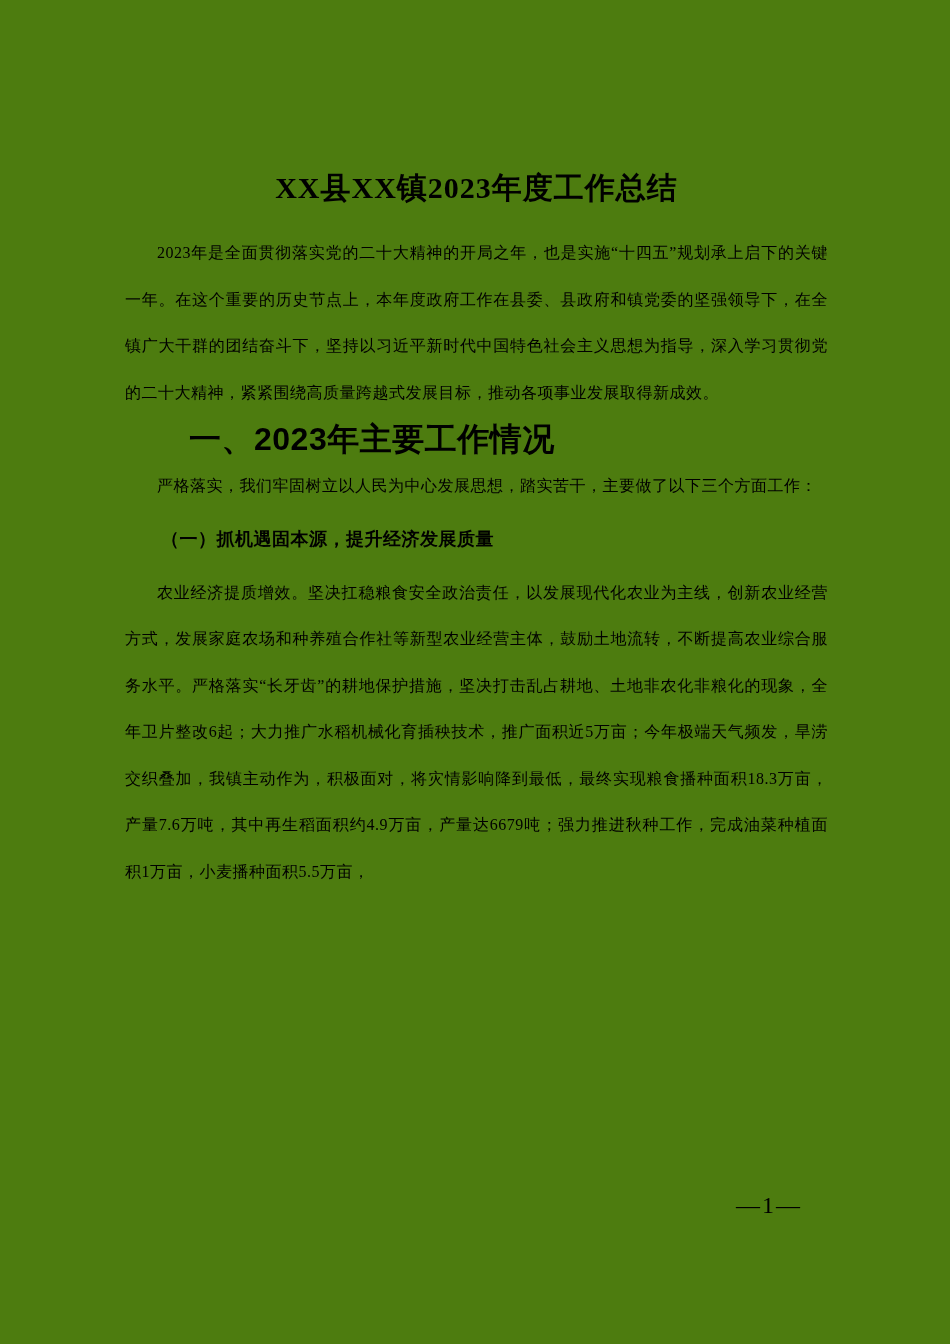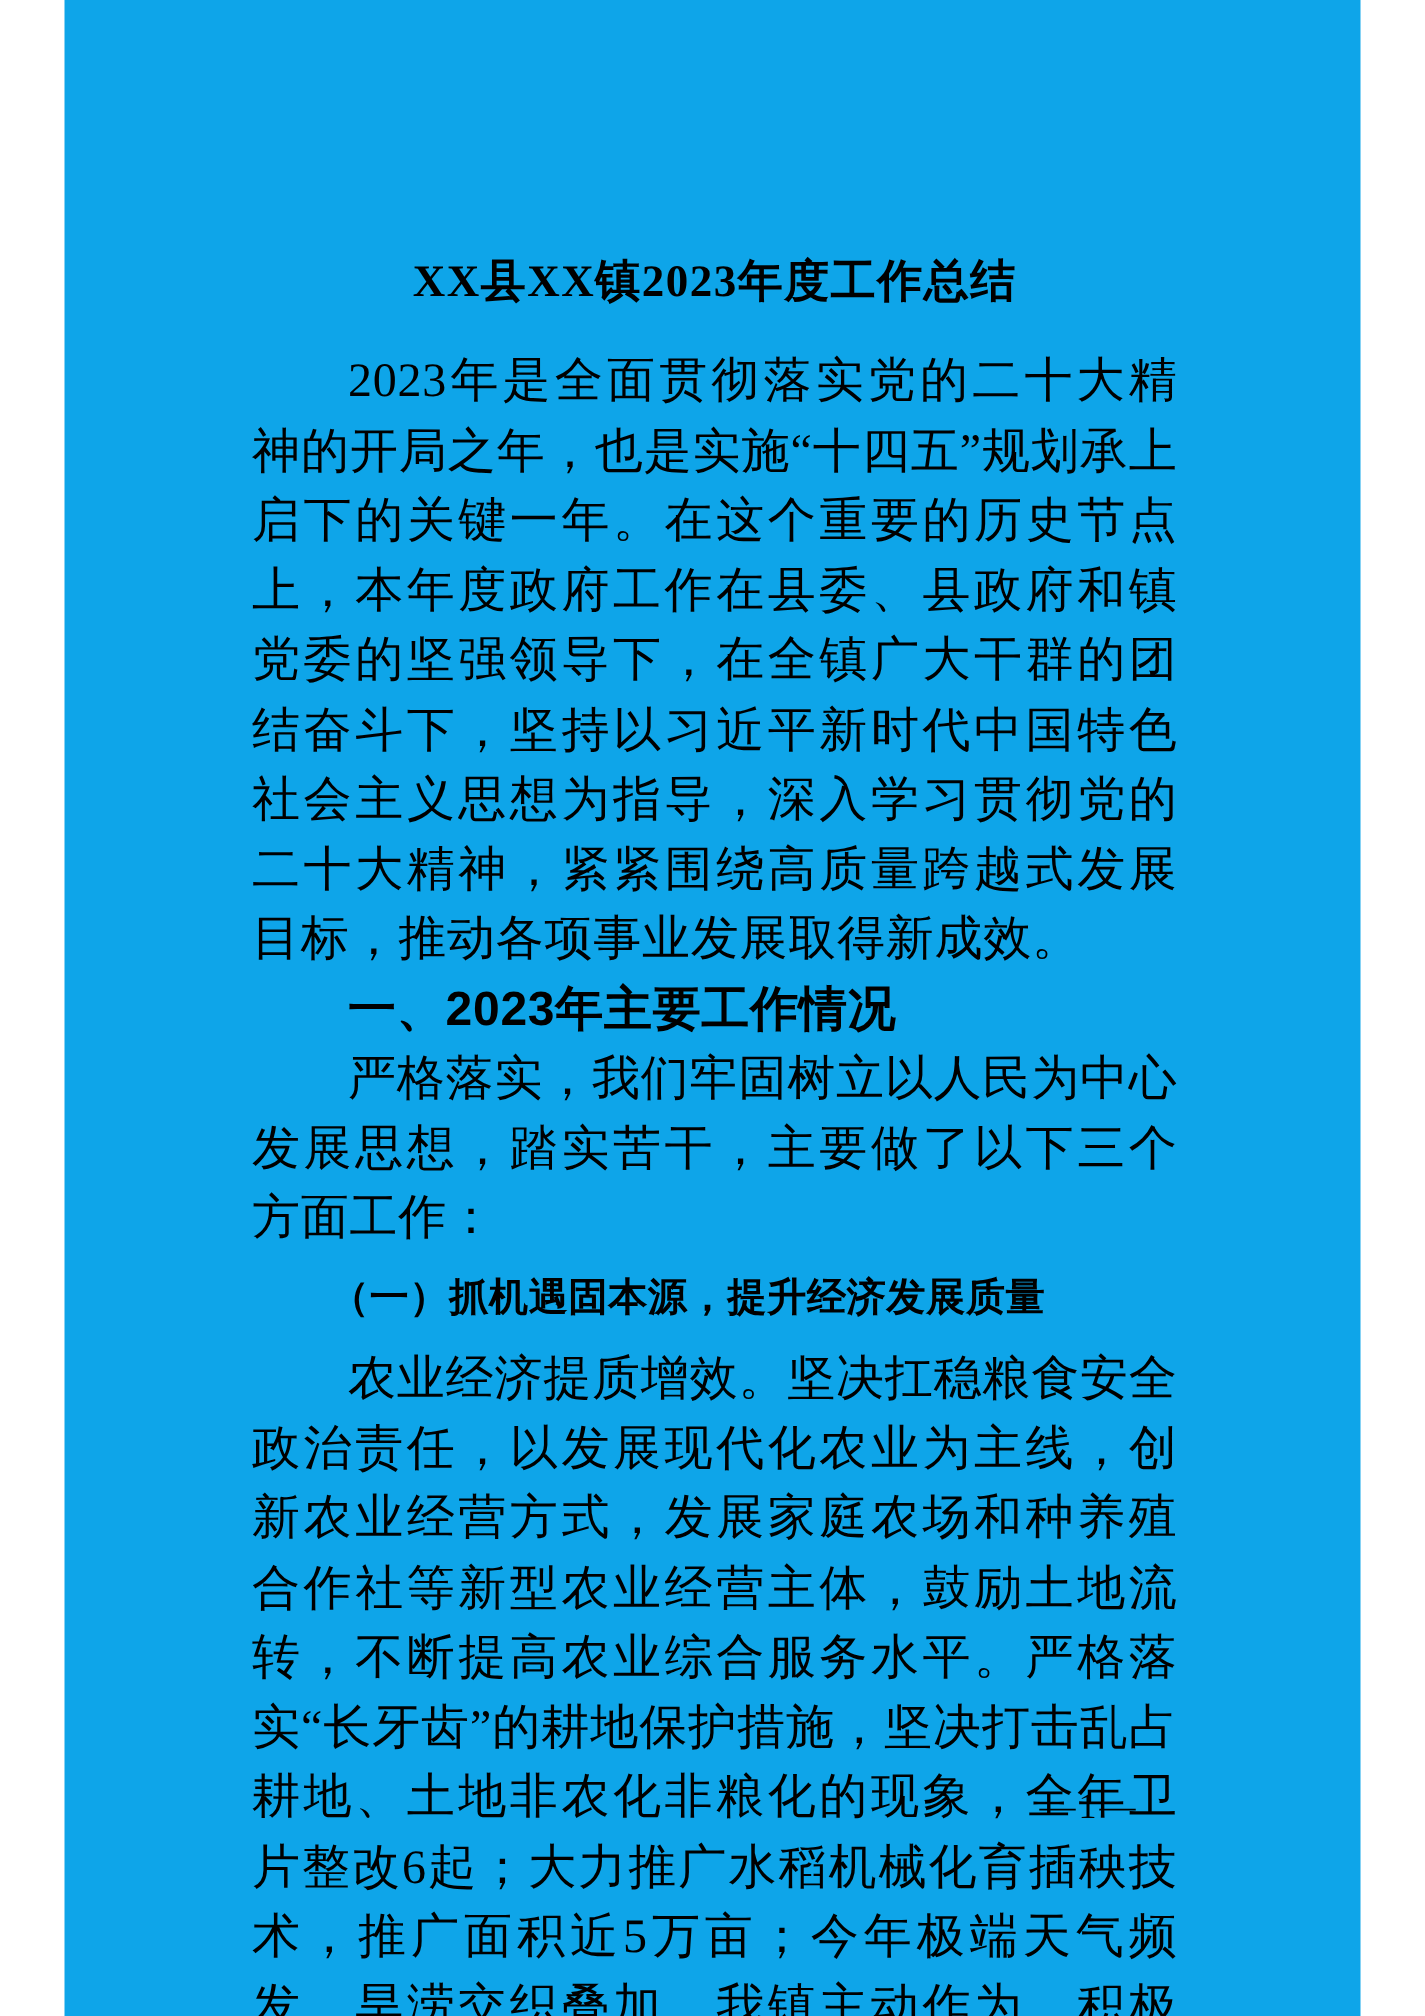--- a/index.html
+++ b/index.html
@@ -3,54 +3,54 @@
 <meta charset="utf-8">
 <style>
   * { margin: 0; padding: 0; box-sizing: border-box; }
   html, body {
     background: #ffffff;
     font-family: "Liberation Serif", "DejaVu Serif", serif;
     color: #000000;
   }
   .page {
     position: relative;
-    width: 864px;
+    width: 950px;
     height: 1344px;
     margin: 0 auto;
-    background: #0ea5e9;
+    background: #4d7c0f;
     padding: 168px 122px 0 125px;
     overflow: hidden;
   }
   .doc-title {
     font-size: 30px;
     font-weight: bold;
     text-align: center;
     letter-spacing: 1px;
     line-height: 40px;
     margin-bottom: 22px;
     font-family: "Liberation Serif", "DejaVu Serif", serif;
   }
   .para {
-    font-size: 32px;
+    font-size: 16px;
     line-height: 46.5px;
     text-align: justify;
     text-indent: 2em;
     letter-spacing: 0.5px;
     font-family: "Liberation Serif", "DejaVu Serif", serif;
   }
   .heading-hei {
     font-size: 32px;
     font-weight: bold;
     line-height: 46.5px;
     text-indent: 2em;
     letter-spacing: 0.5px;
     font-family: "Liberation Sans", "DejaVu Sans", sans-serif;
   }
   .heading-sub {
-    font-size: 26px;
+    font-size: 18px;
     font-weight: bold;
     line-height: 46.5px;
     text-indent: 2em;
     letter-spacing: 0.5px;
     margin-top: 7px;
     margin-bottom: 7px;
     font-family: "Liberation Serif", "DejaVu Serif", serif;
   }
   .page-footer {
     position: absolute;

